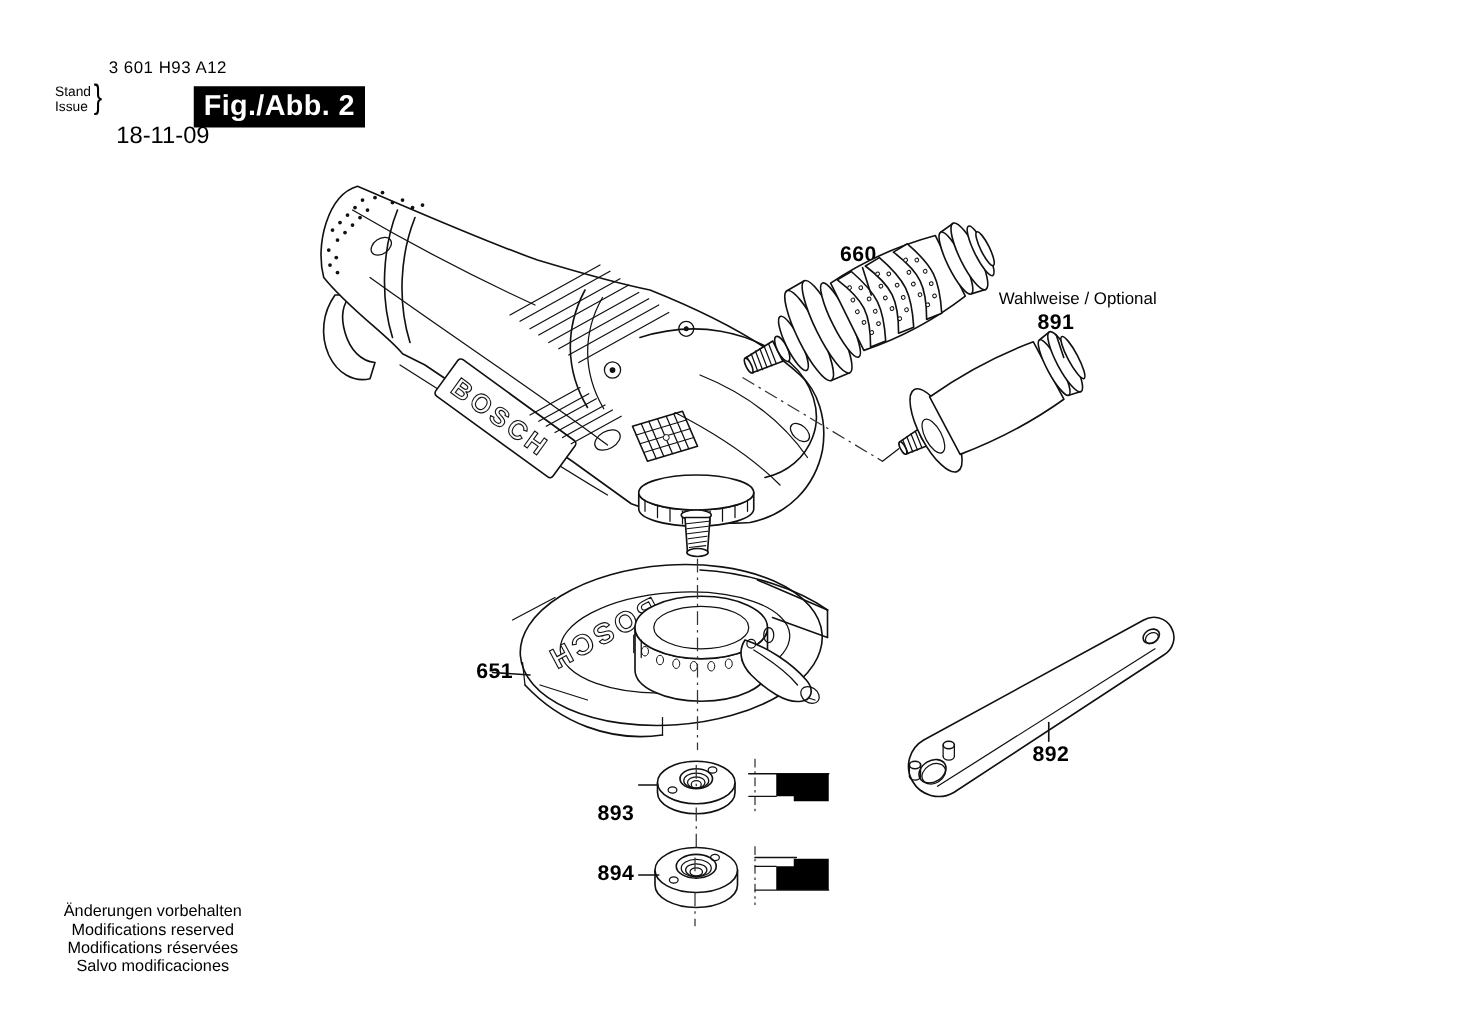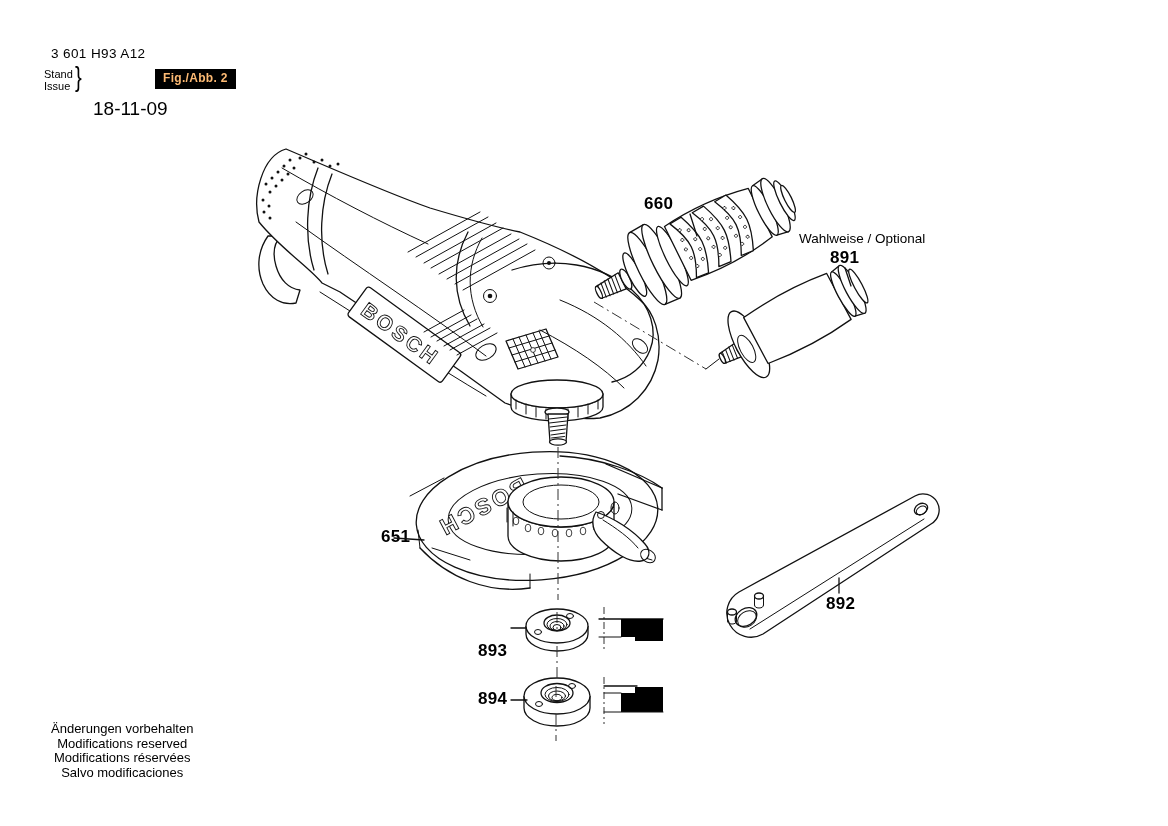--- a/index.html
+++ b/index.html
@@ -1,23 +1,23 @@
 <!DOCTYPE html>
 <html><head>
 <meta charset="utf-8">
 <style>
   html,body{margin:0;padding:0;background:#fff;}
   .page{position:relative;width:1168px;height:826px;background:#ffffff;
         font-family:"Liberation Sans", sans-serif;color:#000;overflow:hidden;}
   .abs{position:absolute;}
-  .partnum{font-size:13.5px;letter-spacing:0.4px;}
+  .partnum{font-size:13.5px;letter-spacing:0.4px;margin-left:36px;}
   .stand{font-size:11px;line-height:11.5px;}
   .brace{font-size:27px;font-weight:normal;transform:scaleX(0.75);transform-origin:left center;}
   .date{font-size:19px;margin-top:25px;}
-  .figbadge{background:#000;color:#fdba74;font-weight:bold;font-size:12px;
+  .figbadge{background:#000;color:#ffffff;font-weight:bold;font-size:23px;
             padding:2px 8px 4px 8px;letter-spacing:0.3px;}
   .lbl{font-weight:bold;font-size:17px;letter-spacing:0.3px;}
   .note{font-size:13.5px;}
   .footer div{font-size:13px;line-height:14.6px;}
   svg{position:absolute;left:0;top:0;}
   .ln{stroke:#111;fill:none;stroke-width:1.3;stroke-linecap:round;stroke-linejoin:round;}
   .thin{stroke-width:1;}
   .wh{fill:#fff;stroke:#111;stroke-width:1.3;stroke-linejoin:round;}
   .whthin{fill:#fff;stroke:#111;stroke-width:1;}
   .blk{fill:#000;stroke:none;}
@@ -35,21 +35,21 @@
 
   <div class="abs partnum" style="left:51px;top:46px;">3 601 H93 A12</div>
   <div class="abs stand" style="left:44px;top:69px;">
     <div>Stand</div>
     <div>Issue</div>
   </div>
   <div class="abs brace" style="left:75px;top:62px;">}</div>
   <div class="abs date" style="left:93px;top:73px;">18-11-09</div>
   <div class="abs figbadge" style="left:155px;top:69px;">Fig./Abb. 2</div>
 
-  <div class="abs lbl" style="left:644px;top:194px;">660</div>
+  <div class="abs lbl" style="left:672px;top:194px;">660</div>
   <div class="abs note" style="left:799px;top:231px;">Wahlweise / Optional</div>
   <div class="abs lbl" style="left:830px;top:248px;">891</div>
   <div class="abs lbl" style="left:365px;top:527px;margin-left:16px;">651</div>
   <div class="abs lbl" style="left:826px;top:594px;">892</div>
   <div class="abs lbl" style="left:478px;top:617px;margin-top:24px;">893</div>
   <div class="abs lbl" style="left:478px;top:689px;">894</div>
 
   <div class="abs footer" style="left:51px;top:722px;text-align:center;">
     <div>Änderungen vorbehalten</div>
     <div>Modifications reserved</div>

